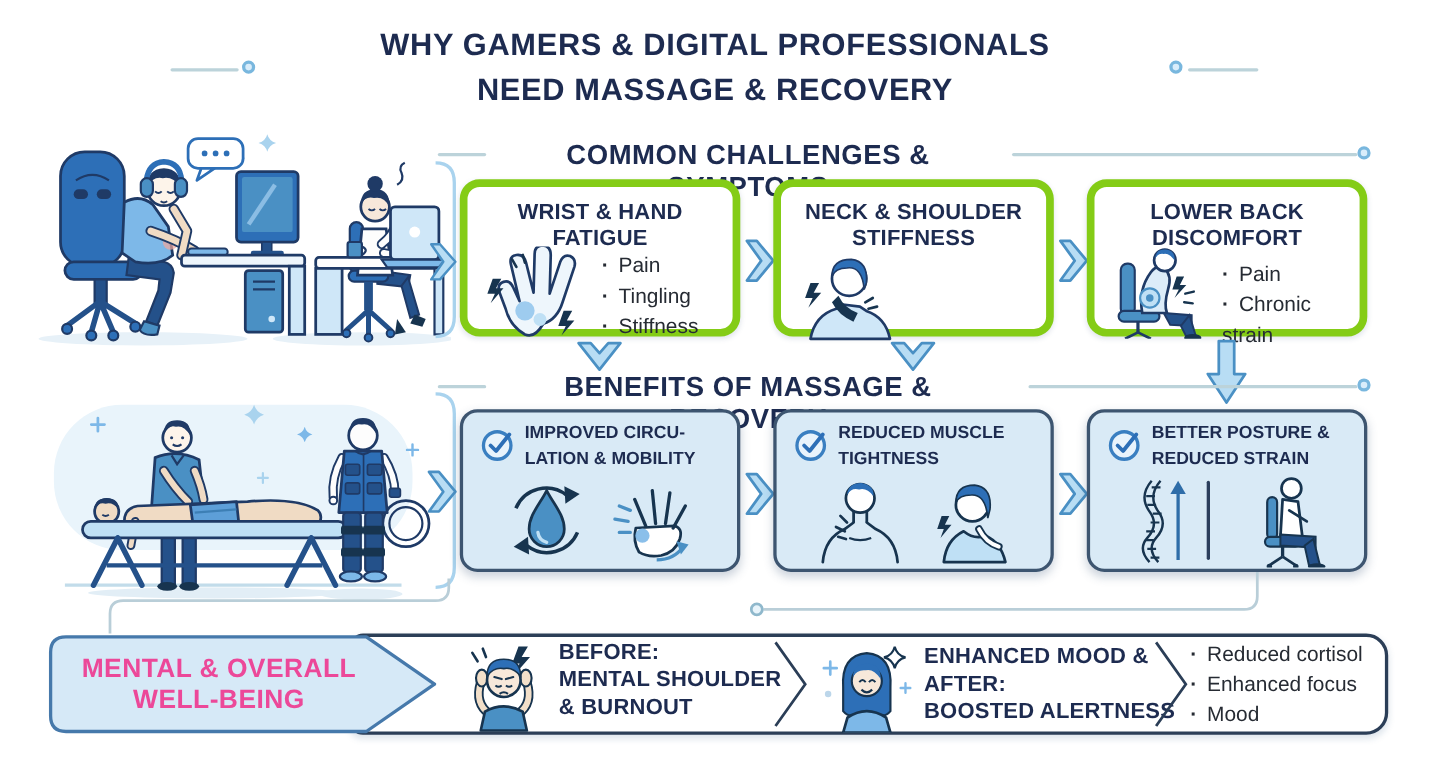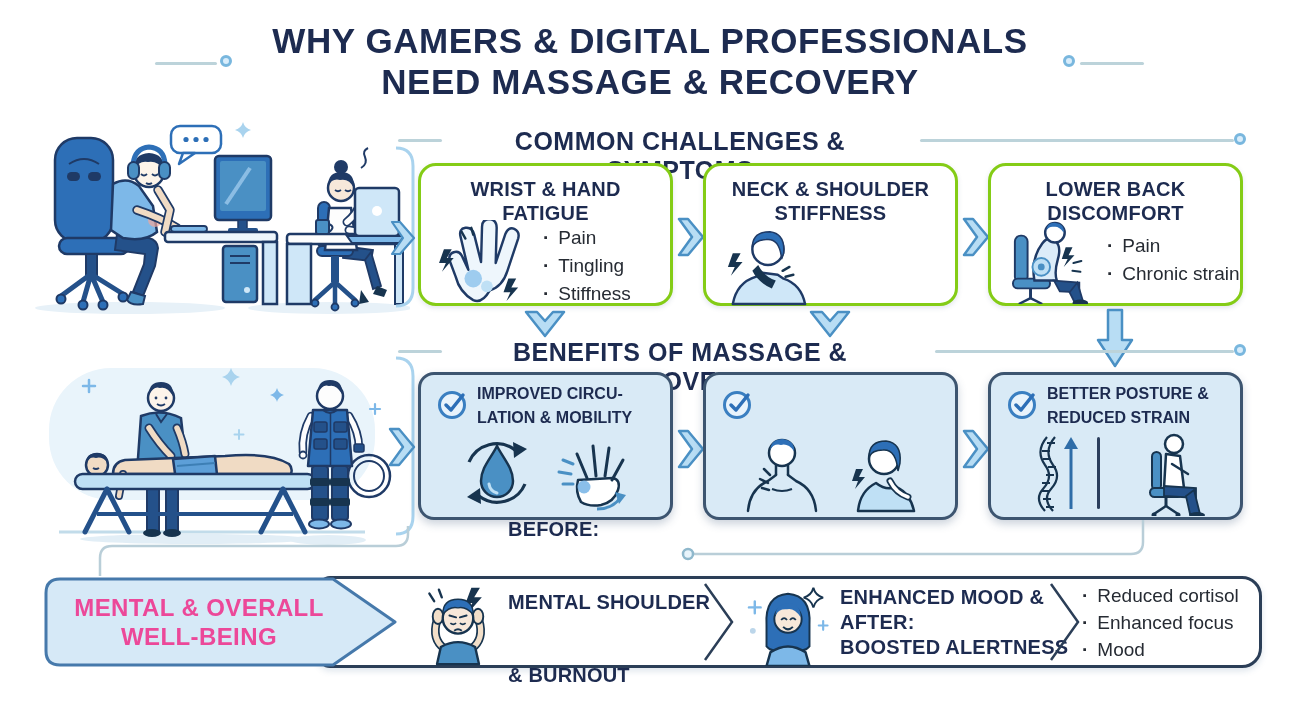--- a/index.html
+++ b/index.html
@@ -1,23 +1,23 @@
 <!DOCTYPE html>
 <html><head>
 <meta charset="utf-8">
 <style>
   * { margin:0; padding:0; box-sizing:border-box; }
   body { background:#e8e8e8; font-family:"Liberation Sans", sans-serif; }
   .stage { position:relative; width:1300px; height:709px; background:#ffffff; overflow:hidden; margin:0 auto; }
   .abs { position:absolute; }
-  .title { top:20px; left:0; width:100%; text-align:center; color:#1d2b50; font-weight:800; font-size:35px; line-height:41px; letter-spacing:.6px; }
+  .title { top:20px; left:0; width:100%; text-align:center; color:#1d2b50; font-weight:800; font-size:28px; line-height:41px; letter-spacing:.6px; }
   .decor-line { height:3px; background:#bcd3da; border-radius:2px; }
   .dot-circle { width:12px; height:12px; border:3px solid #79b7de; background:#d9edfb; border-radius:50%; }
   .sec-head { color:#1d2b50; font-weight:800; font-size:25px; letter-spacing:.5px; text-align:center; }
-  .ch-card { top:163px; width:255px; height:143px; background:#fff; border:3px solid #84cc16; border-radius:18px; box-shadow:0 2px 5px rgba(60,90,130,.15); }
+  .ch-card { top:163px; width:255px; height:143px; background:#fff; border:7px solid #84cc16; border-radius:18px; box-shadow:0 2px 5px rgba(60,90,130,.15); }
   .ch-title { position:absolute; top:11px; left:0; right:0; text-align:center; font-weight:800; font-size:20px; line-height:24px; color:#1d2b50; letter-spacing:.2px; }
   .bullets { position:absolute; list-style:none; font-size:19px; line-height:28px; color:#262b33; font-weight:500; }
   .bullets li::before { content:"·"; font-weight:800; margin-right:9px; }
   .bn-card { top:372px; width:255px; height:148px; background:#d9eaf6; border:3px solid #3d5570; border-radius:16px; box-shadow:0 4px 9px rgba(50,80,115,.25); }
   .bn-title { position:absolute; left:56px; top:7px; width:194px; font-weight:800; font-size:16px; line-height:24px; color:#1d2b50; }
   .bn-check { position:absolute; left:15px; top:13px; width:34px; height:34px; }
   .bn-icons { position:absolute; left:0; right:0; top:60px; bottom:6px; display:flex; justify-content:center; align-items:center; gap:14px; }
   .vline { width:3px; height:72px; background:#2b3e5c; border-radius:2px; }
   .banner { left:318px; top:576px; width:944px; height:92px; background:#ffffff; border:3px solid #2b3e57; border-radius:12px 20px 20px 12px; box-shadow:0 3px 6px rgba(70,110,150,.18); }
   .badge-text { left:54px; top:574px; width:290px; height:96px; display:flex; flex-direction:column; justify-content:center; text-align:center; font-weight:800; font-size:24px; line-height:29px; color:#ec4899; letter-spacing:.4px; z-index:3; }
@@ -332,20 +332,24 @@
 
   <svg class="abs" style="left:676px;top:428px;" width="30" height="42" viewBox="0 0 30 42">
     <path d="M3,3 H12 L27,21 L12,39 H3 L16,21 Z" fill="#b8ddf4" stroke="#4a90c4" stroke-width="2.5" stroke-linejoin="round"></path>
   </svg>
 
   <div class="abs bn-card" style="left:703px;">
     <svg class="bn-check" viewBox="0 0 34 34">
       <circle cx="16" cy="17" r="12.5" fill="#e8f3fc" stroke="#3a7fc1" stroke-width="3"></circle>
       <path d="M10,17 L15,22 L27,7" stroke="#2d6fb7" stroke-width="3.5" fill="none" stroke-linecap="round" stroke-linejoin="round"></path>
     </svg>
+    <div class="bn-title">
+      <span style="display:block">REDUCED MUSCLE</span>
+      <span style="display:block">TIGHTNESS</span>
+    </div>
     <div class="bn-icons">
       <svg width="88" height="80" viewBox="0 0 88 80">
         <circle cx="46" cy="20" r="13" fill="#fff" stroke="#17344f" stroke-width="2.5"></circle>
         <path d="M34,17 Q35,6 47,6 Q59,8 58,18 Q52,10 45,12 Q38,10 34,17 Z" fill="#2d6fb7"></path>
         <path d="M40,32 L40,42 M52,32 L52,42" stroke="#17344f" stroke-width="2.5"></path>
         <path d="M12,78 Q14,56 32,48 L40,42 M52,42 L60,48 Q78,56 80,78" stroke="#17344f" stroke-width="2.5" fill="none" stroke-linecap="round"></path>
         <path d="M36,56 Q46,60 56,56" stroke="#17344f" stroke-width="2" fill="none"></path>
         <path d="M28,36 L34,42 M24,46 L32,50 M26,55 L33,57" stroke="#17344f" stroke-width="2.5" stroke-linecap="round"></path>
       </svg>
       <svg width="88" height="80" viewBox="0 0 88 80">
@@ -425,21 +429,21 @@
     <path d="M56,68 Q70,58 64,38" stroke="#f2dfc9" stroke-width="5.5" stroke-linecap="round" fill="none"></path>
     <ellipse cx="21" cy="34" rx="5.5" ry="8" fill="#f2dfc9" stroke="#17344f" stroke-width="2"></ellipse>
     <ellipse cx="63" cy="34" rx="5.5" ry="8" fill="#f2dfc9" stroke="#17344f" stroke-width="2"></ellipse>
     <circle cx="42" cy="36" r="16" fill="#f7e8da" stroke="#17344f" stroke-width="2.5"></circle>
     <path d="M26,32 Q26,16 42,16 Q58,16 58,32 Q50,23 42,25 Q33,23 26,32 Z" fill="#2d6fb7" stroke="#17344f" stroke-width="1.5"></path>
     <path d="M33,33 l7,2 M51,33 l-7,2" stroke="#17344f" stroke-width="2" stroke-linecap="round"></path>
     <path d="M34,41 q3,2.5 6,0 M44,41 q3,2.5 6,0" stroke="#17344f" stroke-width="1.8" fill="none"></path>
     <path d="M38,49 q4,-3 8,0" stroke="#17344f" stroke-width="2" fill="none"></path>
     <path d="M24,66 Q42,56 60,66 L64,84 L20,84 Z" fill="#4a90c4" stroke="#17344f" stroke-width="2.5" stroke-linejoin="round"></path>
   </svg>
-  <div class="abs ba-text" style="left:508px;top:560px;gap:48px;">
+  <div class="abs ba-text" style="left:508px;top:576px;">
     <span>BEFORE:</span>
     <span>MENTAL SHOULDER</span>
     <span>&amp; BURNOUT</span>
   </div>
 
   <svg class="abs" style="left:700px;top:581px;z-index:3;" width="38" height="82" viewBox="0 0 38 82">
     <path d="M5,3 L32,41 L5,79" stroke="#2b3e57" stroke-width="2.5" fill="none"></path>
   </svg>
 
   <svg class="abs" style="left:744px;top:582px;z-index:3;" width="88" height="84" viewBox="0 0 88 86">

